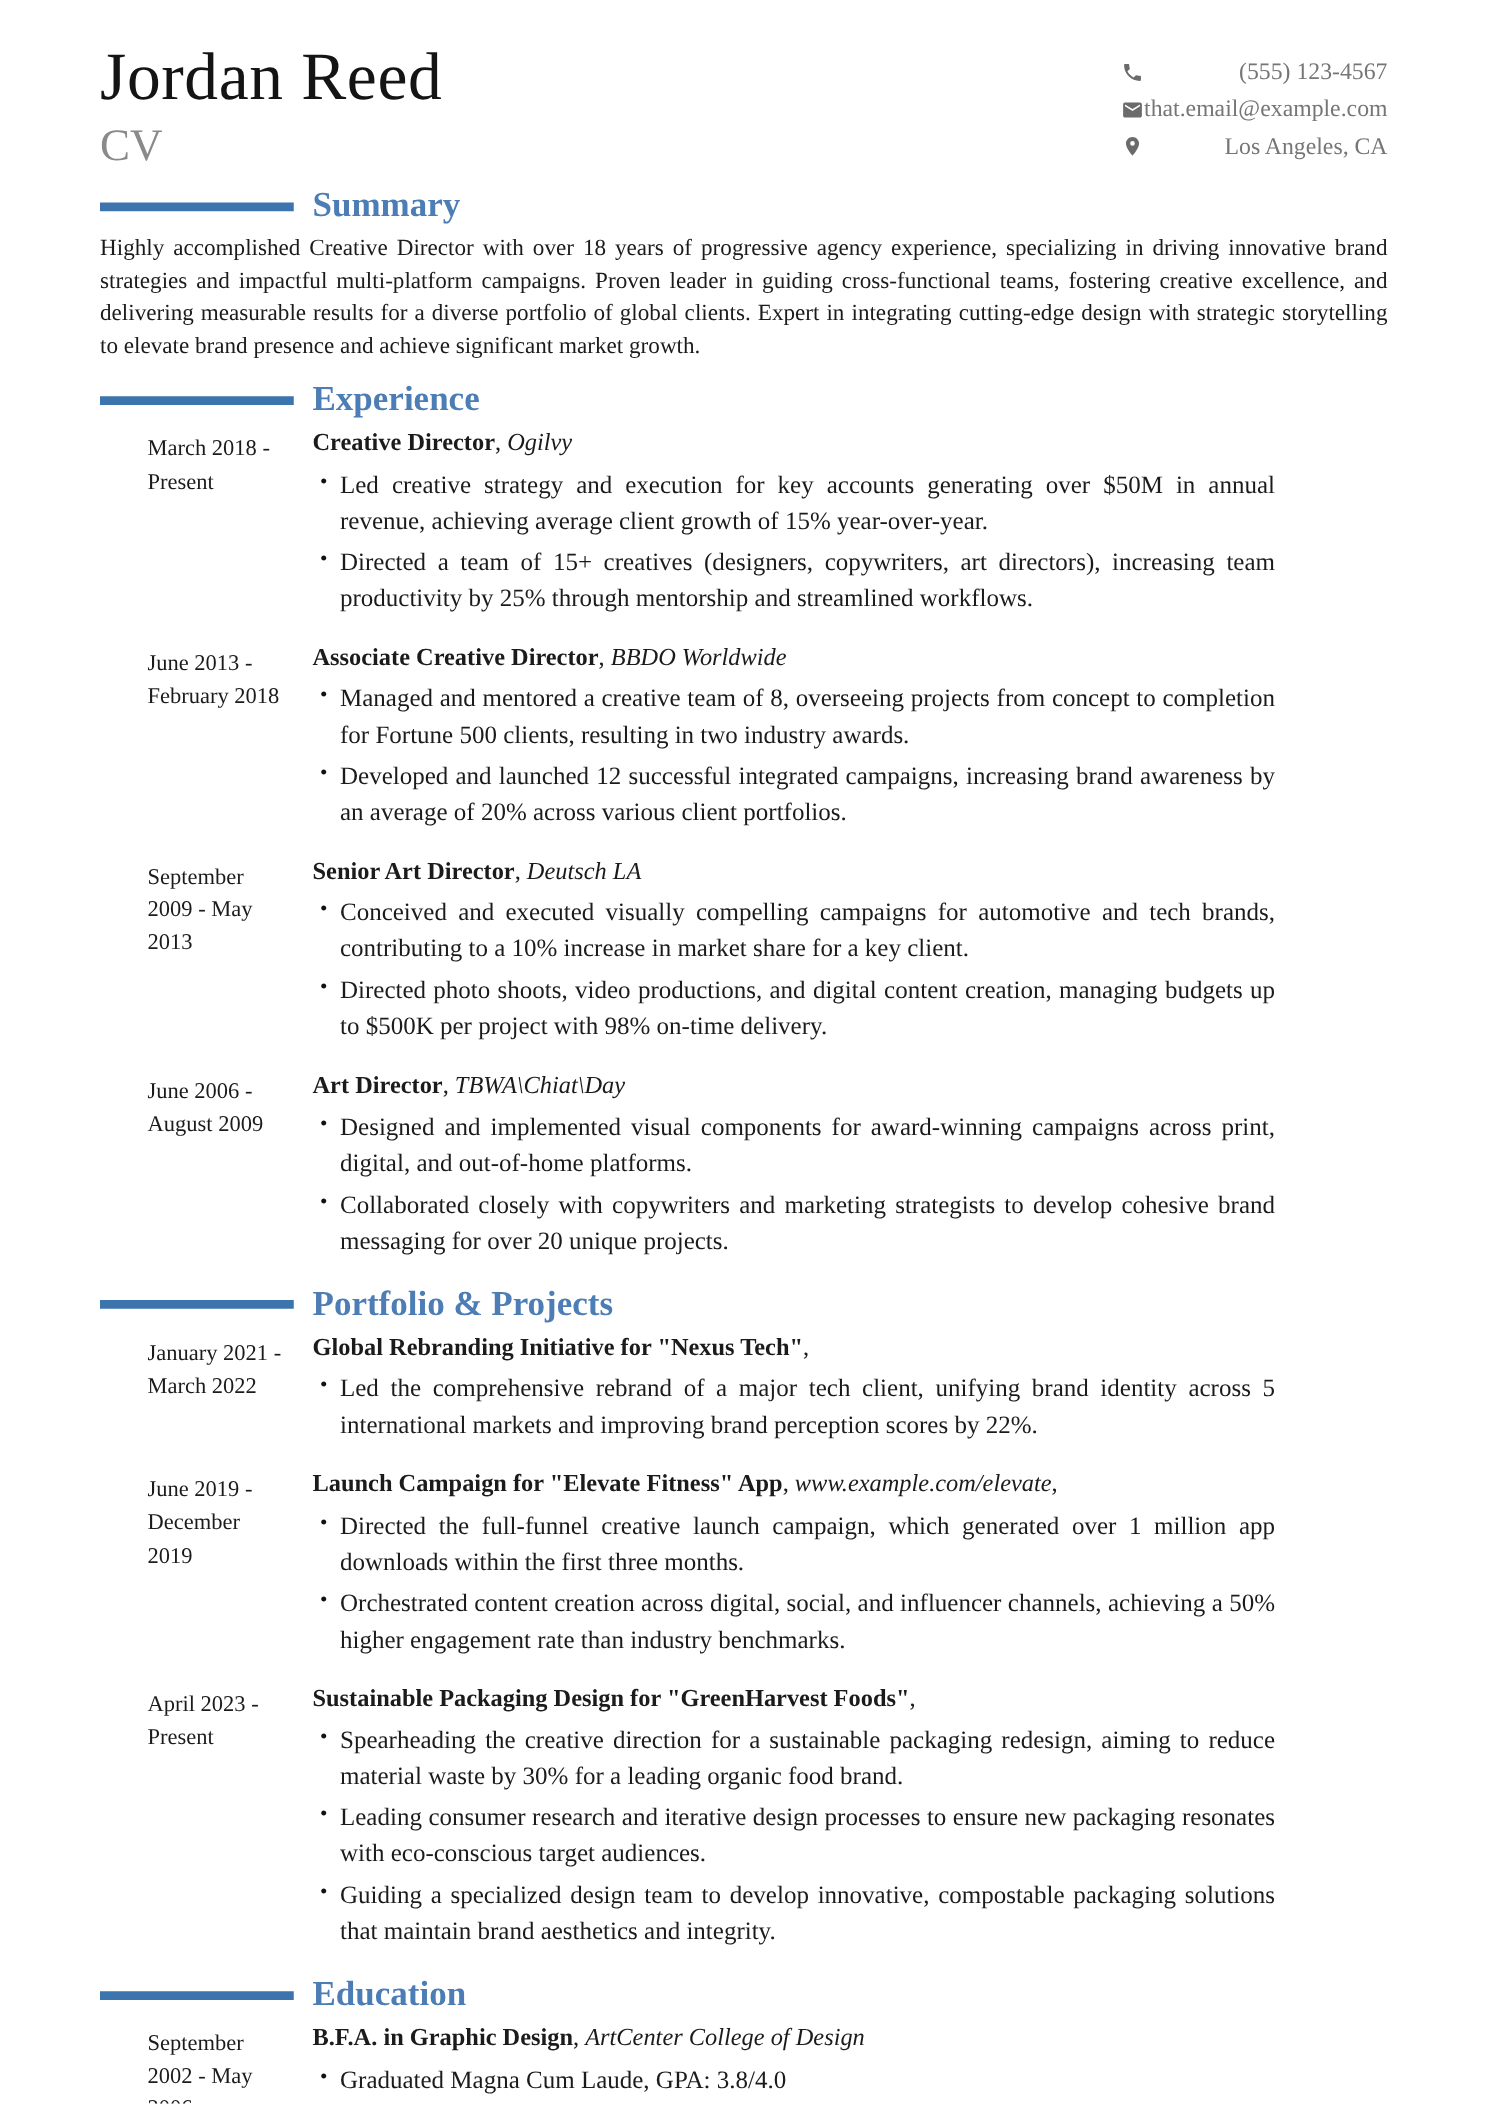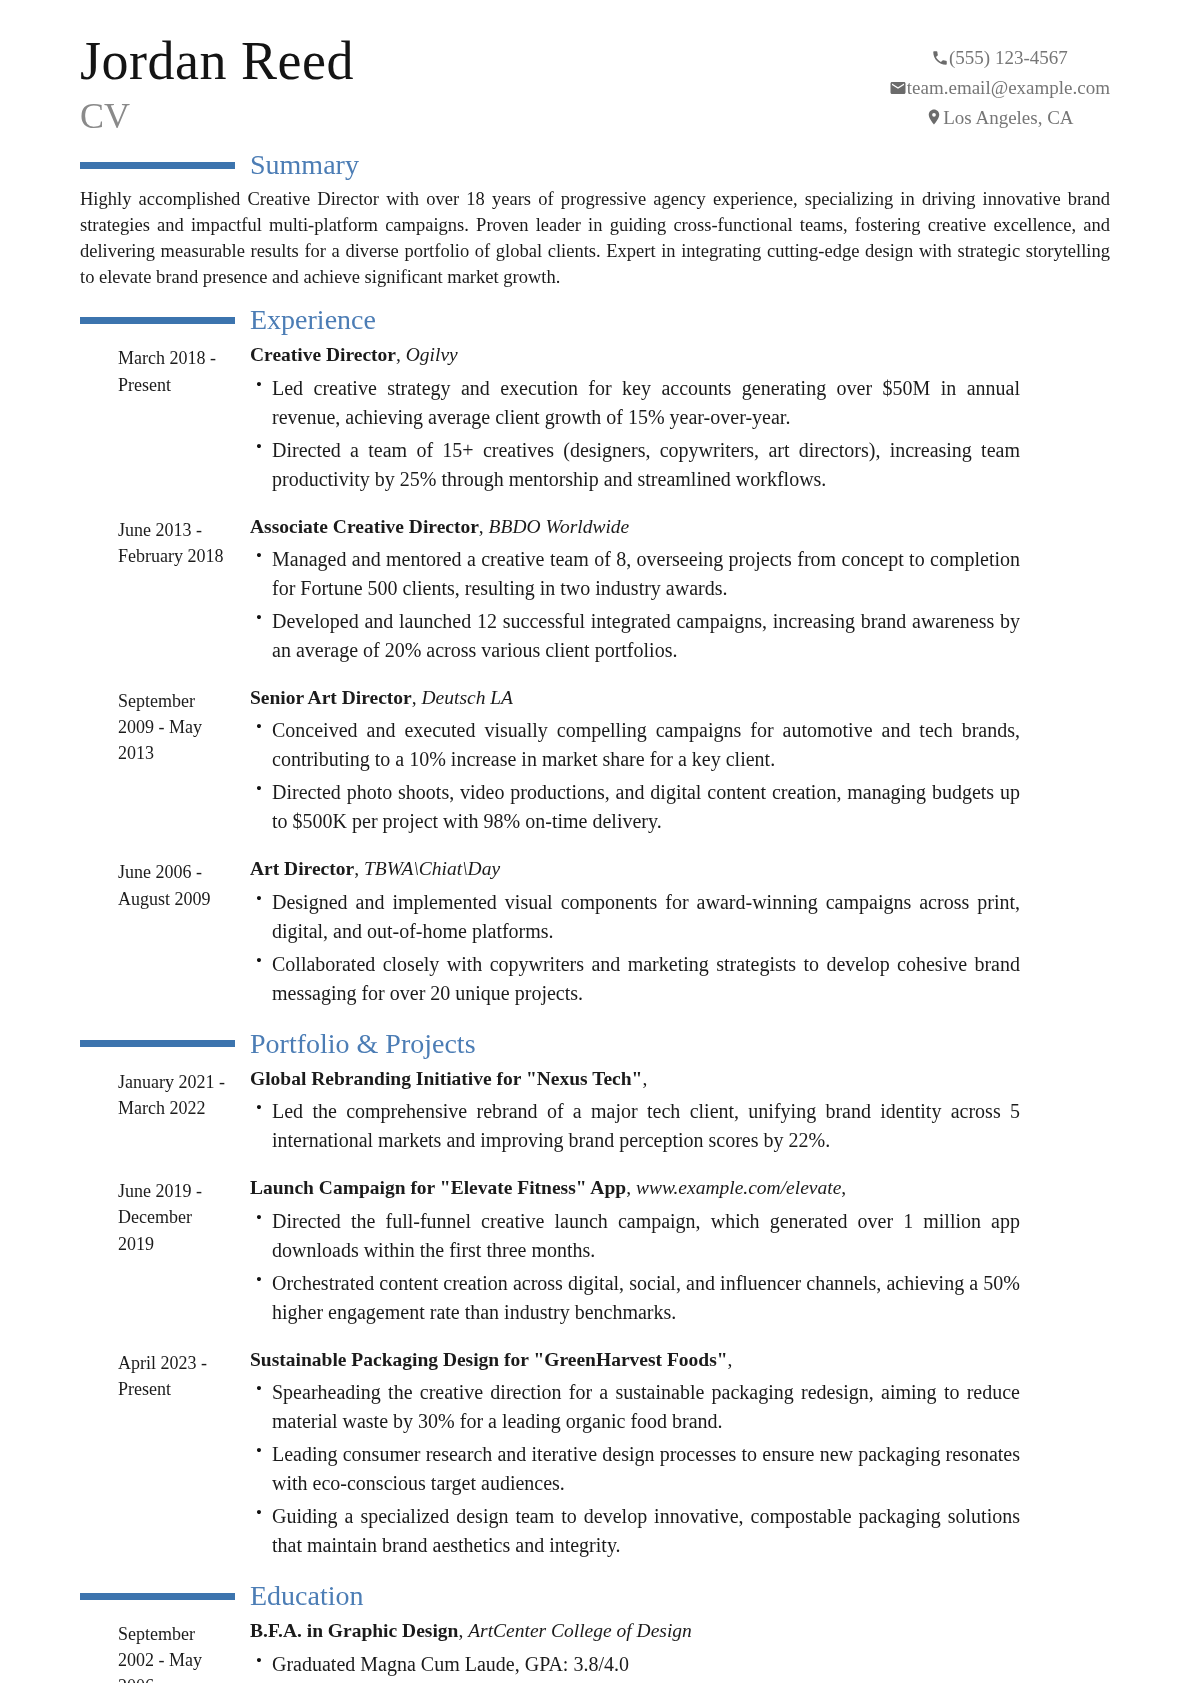--- a/index.html
+++ b/index.html
@@ -16,27 +16,27 @@
     width:1190px;height:1683px;margin:0 auto;background:#fff;
     padding:34px 80px 30px 80px;overflow:hidden;
     font-family:"Liberation Serif","DejaVu Serif",serif;
     color:var(--body-text);
   }
   
   .top-header{display:flex;justify-content:space-between;align-items:flex-start;}
   .name{font-size:54px;font-weight:400;line-height:1.02;margin:0;color:#141414;letter-spacing:.5px;}
   .cv-label{font-size:36px;color:var(--label-gray);margin-top:9px;line-height:1;font-family:Liberation Serif, serif;}
   .contact{margin-top:12px;font-size:19px;color:var(--muted-text);}
-  .contact-row{display:flex;justify-content:center;align-items:center;margin-bottom:6px;line-height:1.25;}
+  .contact-row{display:flex;justify-content:space-between;align-items:center;margin-bottom:6px;line-height:1.25;}
   .contact-row svg{width:18px;height:18px;fill:var(--icon-gray);flex:none;display:block;}
   
   .section{margin-top:6px;}
   .section-header{display:flex;align-items:center;margin:14px 0 6px 0;}
   .accent-bar{width:155px;height:7px;background:var(--accent-bar);margin-right:15px;flex:none;}
-  .section-title{font-size:28px;font-weight:400;color:var(--accent-heading);margin:0;line-height:1.15;}
+  .section-title{font-size:28px;font-weight:700;color:var(--accent-heading);margin:0;line-height:1.15;}
   .summary-text{
     font-size:18.5px;line-height:1.39;text-align:justify;margin:3px 0 0 0;
     hyphens:auto;-webkit-hyphens:auto;
   }
   
   .entry{display:grid;grid-template-columns:150px 770px;column-gap:20px;margin:0 0 16px 0;}
   .entry-date{font-size:18px;line-height:1.45;padding-top:3px;}
   .entry-date-inner{width:112px;margin-left:auto;}
   .entry-title-line{font-size:19.5px;line-height:1.3;}
   .t-bold{font-weight:700;}
@@ -65,21 +65,21 @@
             </svg>
         </span>
         <span>(555) 123-4567</span>
       </div>
       <div class="contact-row">
         <span>
           <svg viewBox="0 0 24 24">
               <path d="M20 4H4c-1.1 0-1.99.9-1.99 2L2 18c0 1.1.9 2 2 2h16c1.1 0 2-.9 2-2V6c0-1.1-.9-2-2-2zm0 4l-8 5-8-5V6l8 5 8-5v2z"></path>
             </svg>
         </span>
-        <span>team.email@example.com</span>
+        <span>that.email@example.com</span>
       </div>
       <div class="contact-row">
         <span>
           <svg viewBox="0 0 24 24">
               <path d="M12 2C8.13 2 5 5.13 5 9c0 5.25 7 13 7 13s7-7.75 7-13c0-3.87-3.13-7-7-7zm0 9.5a2.5 2.5 0 1 1 0-5 2.5 2.5 0 0 1 0 5z"></path>
             </svg>
         </span>
         <span>Los Angeles, CA</span>
       </div>
     </div>

